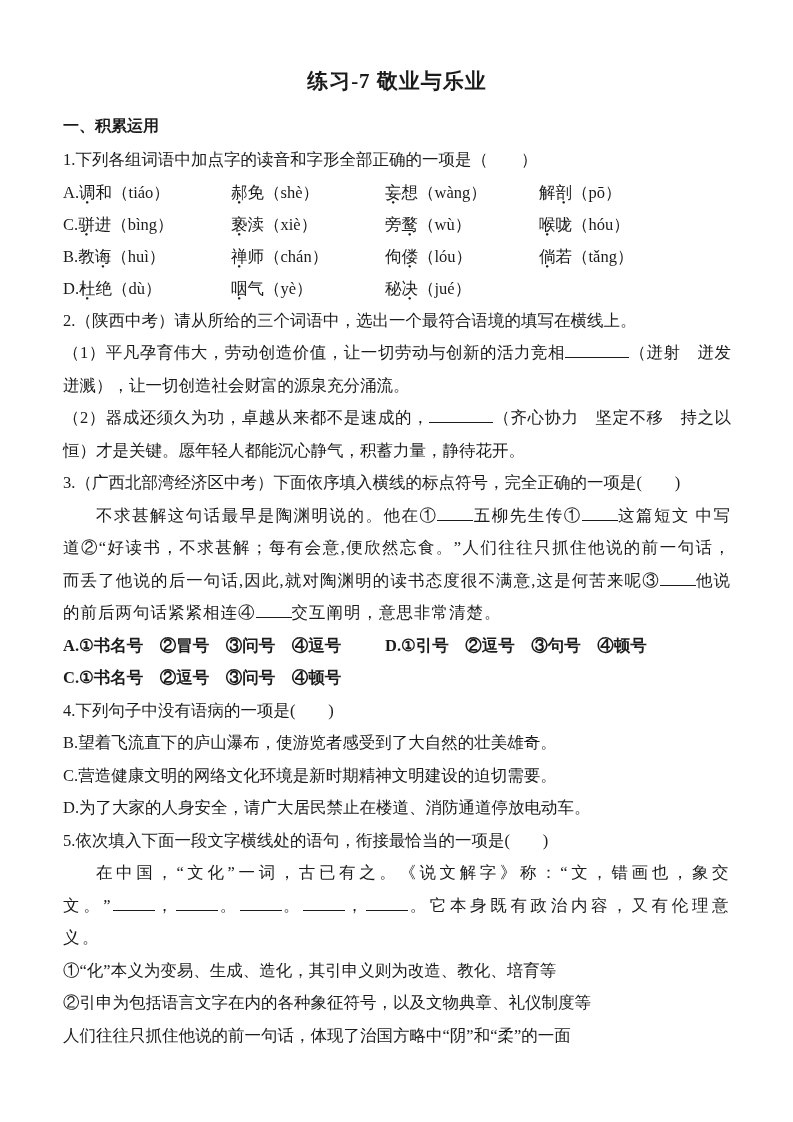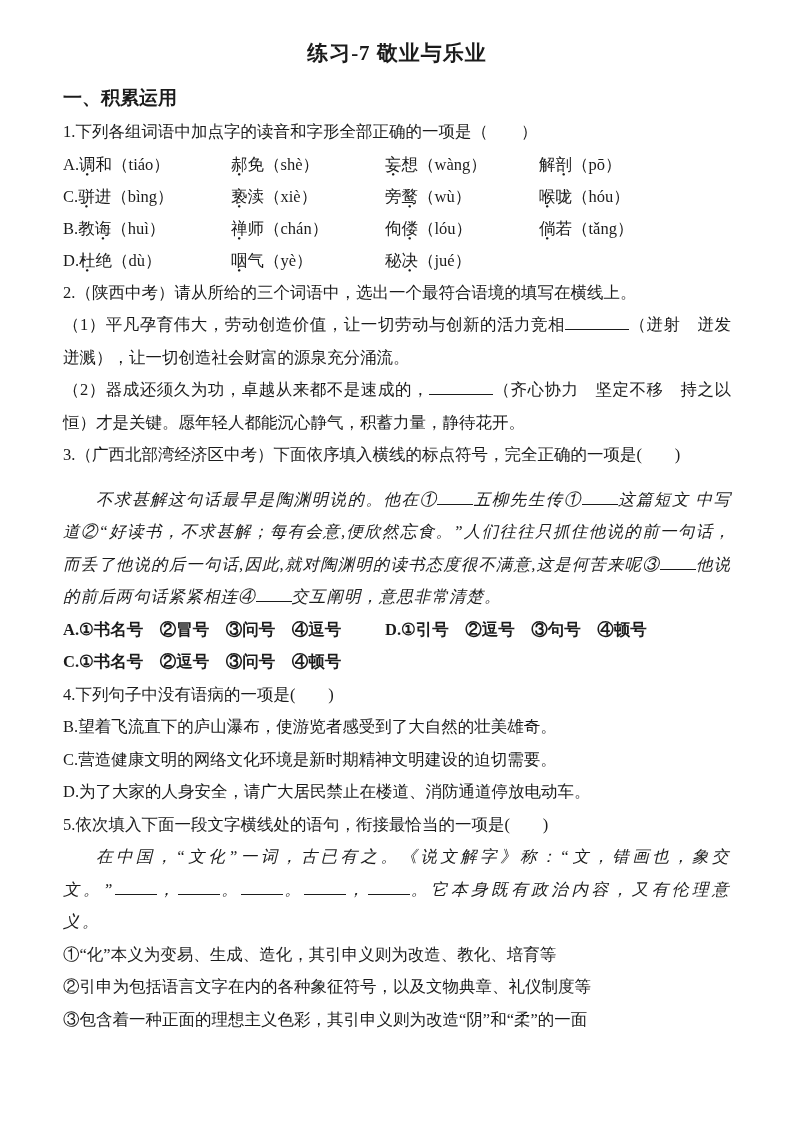--- a/index.html
+++ b/index.html
@@ -2,42 +2,42 @@
 <html><head>
 <meta charset="utf-8">
 <style>
   html, body { margin: 0; padding: 0; background: #ffffff; }
   .page {
     position: relative;
     width: 793px;
     height: 1122px;
     margin: 0 auto;
     box-sizing: border-box;
-    padding: 38px 62px 0 63px;
+    padding: 66px 62px 0 63px;
     background: #ffffff;
     color: #1b1b1b;
     font-family: "Liberation Serif", "DejaVu Serif", serif;
     font-size: 16.5px;
     line-height: 32.5px;
     overflow: hidden;
     border-radius: 14px;
   }
   .title {
     margin: 0 0 14px 0;
     text-align: center;
     font-size: 21px;
     font-weight: 600;
     line-height: 30px;
     letter-spacing: 1px;
   }
   .section-heading {
     margin: 0 0 2px 0;
     font-family: "Liberation Sans", "DejaVu Sans", sans-serif;
     font-weight: 700;
-    font-size: 19px;
+    font-size: 16px;
     line-height: 32px;
   }
   p { margin: 0; text-align: justify; }
   .q1-row {
     display: grid;
     grid-template-columns: 142px 128px 128px auto;
     column-gap: 26px;
     line-height: 32px;
     white-space: nowrap;
   }
@@ -54,26 +54,23 @@
   .blank {
     display: inline-block;
     border-bottom: 1px solid #1b1b1b;
     height: 1em;
     vertical-align: baseline;
   }
   .blank.sm { width: 36px; }
   .blank.md { width: 42px; }
   .blank.lg { width: 64px; }
   .kaiti {
-    font-style: italic;
     letter-spacing: 1px;
-    margin-top: 12px;
   }
   .kaiti-wide {
-    font-style: italic;
     letter-spacing: 2.5px;
   }
   .indent { text-indent: 2em; }
   .two-col {
     display: grid;
     grid-template-columns: 322px auto;
     line-height: 32.5px;
     font-weight: bold;
   }
 </style>
@@ -130,16 +127,16 @@
       <p>B.望着飞流直下的庐山瀑布，使游览者感受到了大自然的壮美雄奇。</p>
       <p>C.营造健康文明的网络文化环境是新时期精神文明建设的迫切需要。</p>
       <p>D.为了大家的人身安全，请广大居民禁止在楼道、消防通道停放电动车。</p>
     </div>
 
   <p>5.依次填入下面一段文字横线处的语句，衔接最恰当的一项是(　　)</p>
   <p id="q5-passage" class="kaiti-wide indent"><span class="seg">在中国，“文化”一词，古已有之。《说文解字》称：“文，错画也，象交文。”</span><span class="blank md"></span><span class="seg">，</span><span class="blank md"></span><span class="seg">。</span><span class="blank md"></span><span class="seg">。</span><span class="blank md"></span><span class="seg">，</span><span class="blank md"></span><span class="seg">。</span><span class="seg">它本身既有政治内容，又有伦理意义。</span></p>
   <div id="q5-items">
       <p>①“化”本义为变易、生成、造化，其引申义则为改造、教化、培育等</p>
       <p>②引申为包括语言文字在内的各种象征符号，以及文物典章、礼仪制度等</p>
-      <p>③包含着一种正面的理想主义色彩，其引申义则为改造“阴”和“柔”的一面</p>
+      <p>人们往往只抓住他说的前一句话，体现了治国方略中“阴”和“柔”的一面</p>
     </div>
 
 </div>
 
 </body></html>

